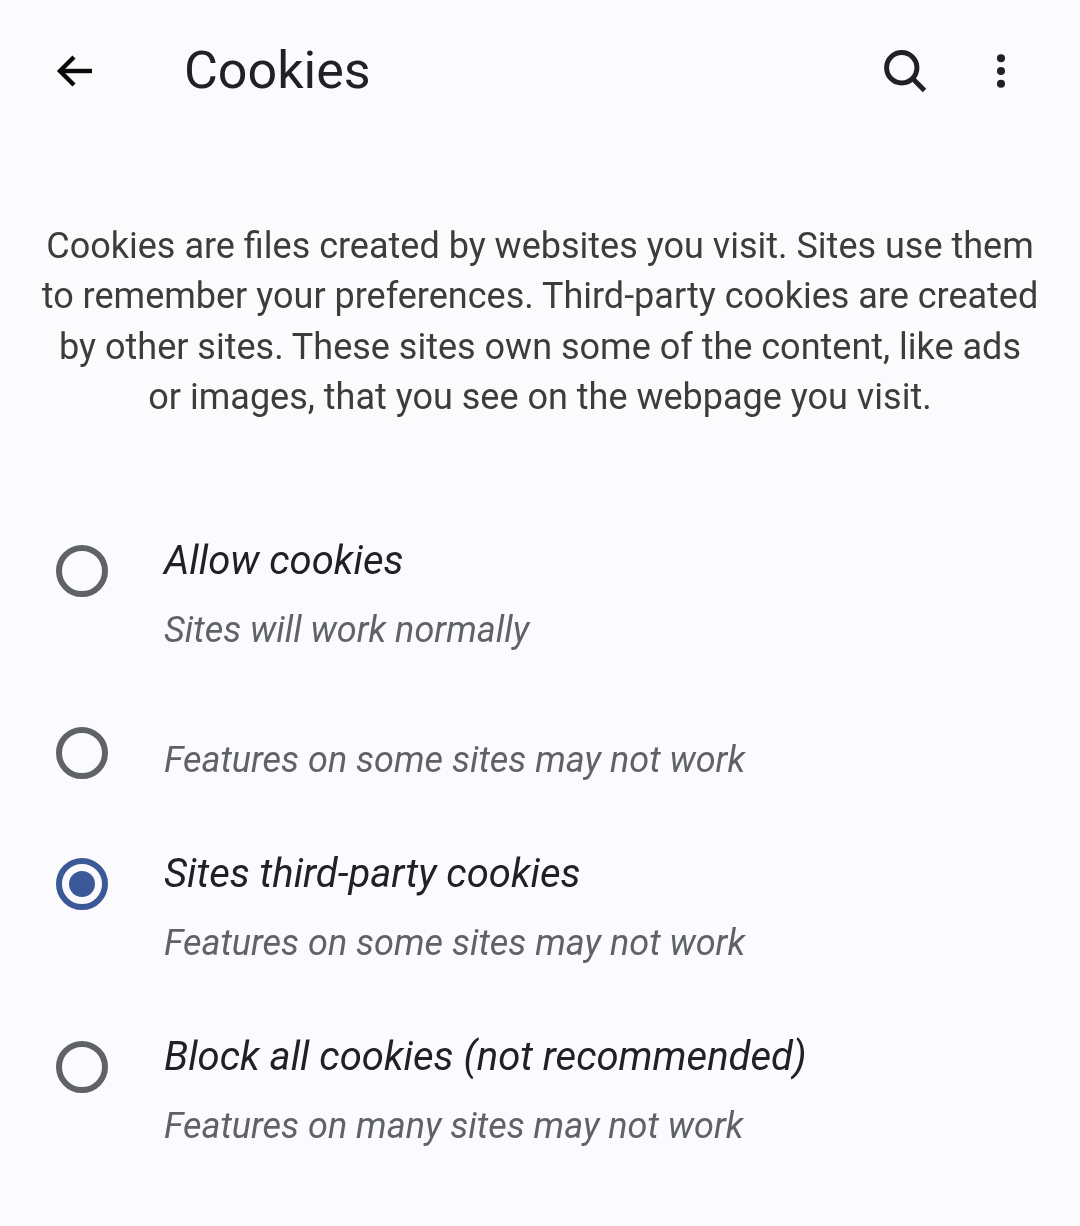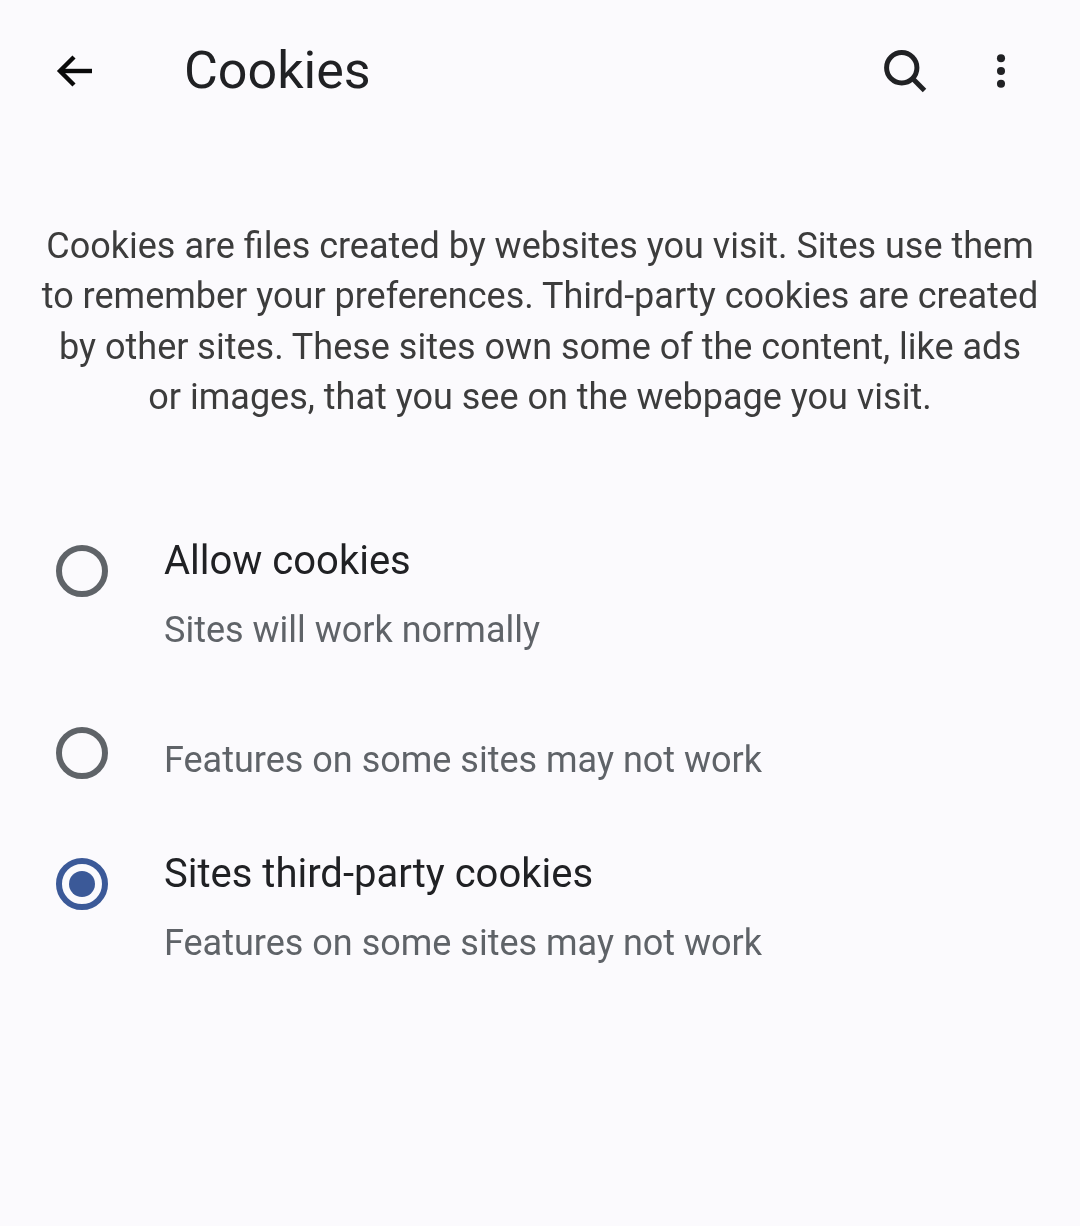--- a/index.html
+++ b/index.html
@@ -58,20 +58,21 @@
       text-align: center;
     }
     .options {
       padding: 40px 40px 0 40px;
     }
     .option {
       display: flex;
       align-items: flex-start;
       padding: 32px 0;
       cursor: pointer;
+      font-style: italic;
     }
     .radio {
       width: 52px;
       height: 52px;
       border: 6px solid #5f6368;
       border-radius: 50%;
       margin-top: 10px;
       margin-left: 16px;
       flex-shrink: 0;
       position: relative;
@@ -158,18 +159,25 @@
       <div class="option-subtitle">Features on some sites may not work</div>
     </div>
   </div>
   <div class="option">
     <div class="radio selected"></div>
     <div class="option-text">
       <div class="option-title">Sites third-party cookies</div>
       <div class="option-subtitle">Features on some sites may not work</div>
     </div>
   </div>
+  <div class="option">
+    <div class="radio"></div>
+    <div class="option-text">
+      <div class="option-title">Block all cookies (not recommended)</div>
+      <div class="option-subtitle">Features on many sites may not work</div>
+    </div>
+  </div>
 </div>
 
 <div class="add-exception">
   
   
 </div>
 
 </body></html>

